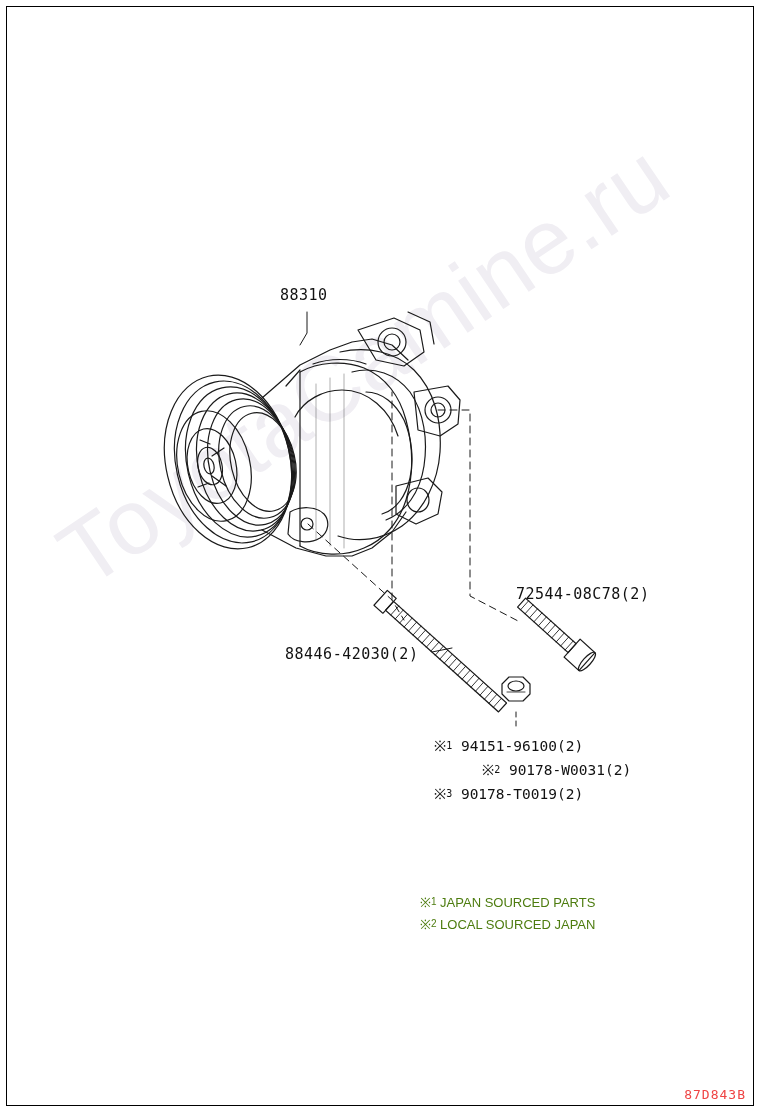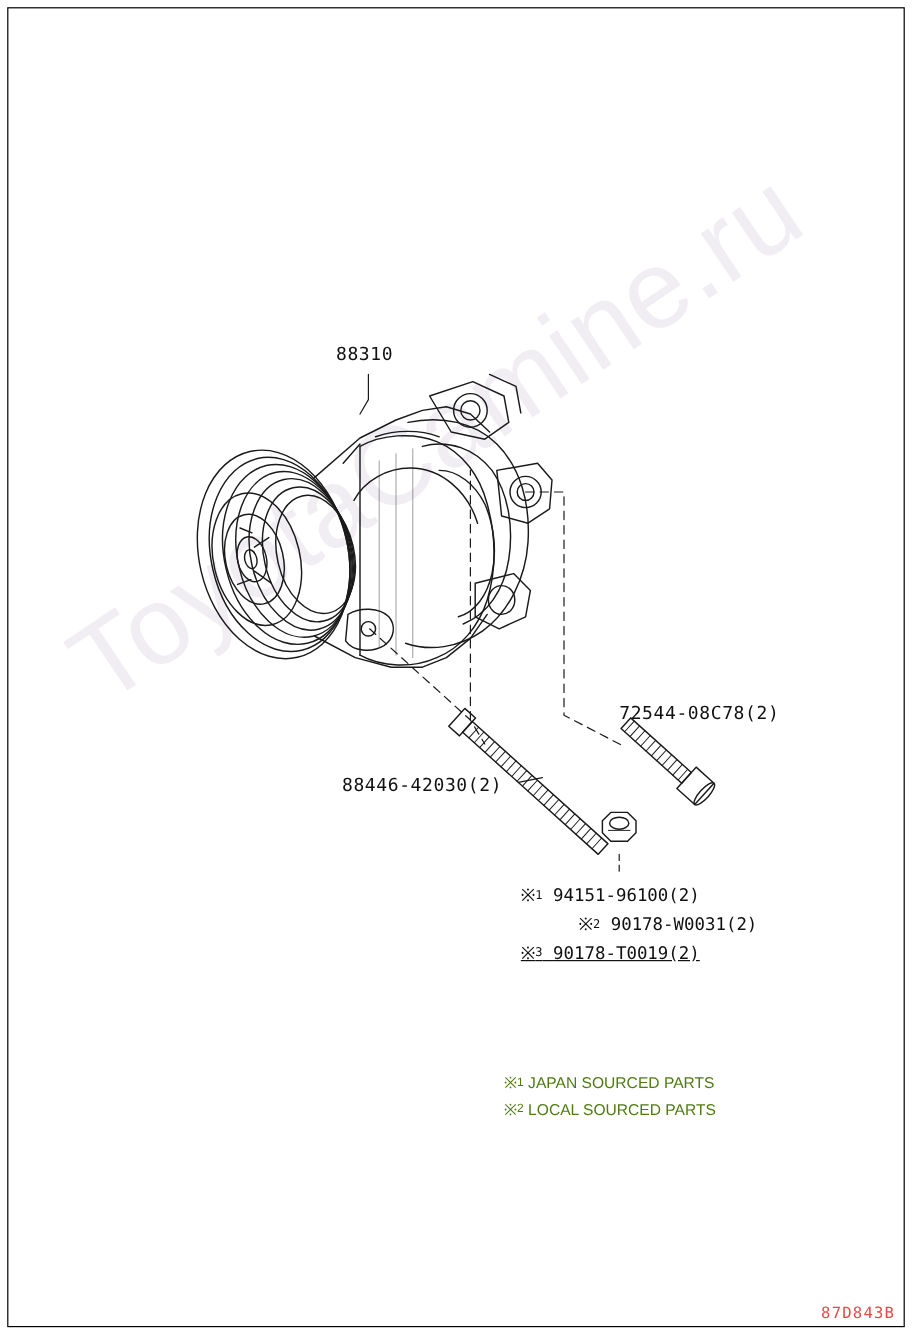--- a/index.html
+++ b/index.html
@@ -207,29 +207,29 @@
   <div class="label" style="left:516px; top:585px;">72544-08C78(2)</div>
 
   <div class="note-label" style="left:434px; top:735px;">
     <span>※</span><span class="sup">1</span>
     <span>94151-96100(2)</span>
   </div>
   <div class="note-label" style="left:436px; top:759px;margin-left:46px;">
     <span>※</span><span class="sup">2</span>
     <span>90178-W0031(2)</span>
   </div>
-  <div class="note-label" style="left:434px; top:783px;text-decoration:underline;">
+  <div class="note-label" style="left:434px; top:783px;">
     <span>※</span><span class="sup">3</span>
     <span>90178-T0019(2)</span>
   </div>
 
   <div class="legend-label" style="left:420px; top:893px;">
     <span>※</span><span class="sup">1</span>
     <span>JAPAN SOURCED PARTS</span>
   </div>
   <div class="legend-label" style="left:420px; top:915px;">
     <span>※</span><span class="sup">2</span>
-    <span>LOCAL SOURCED PARTS</span>
+    <span>LOCAL SOURCED JAPAN</span>
   </div>
 
   <div class="code">87D843B</div>
 
 </div>
 
 </body></html>

